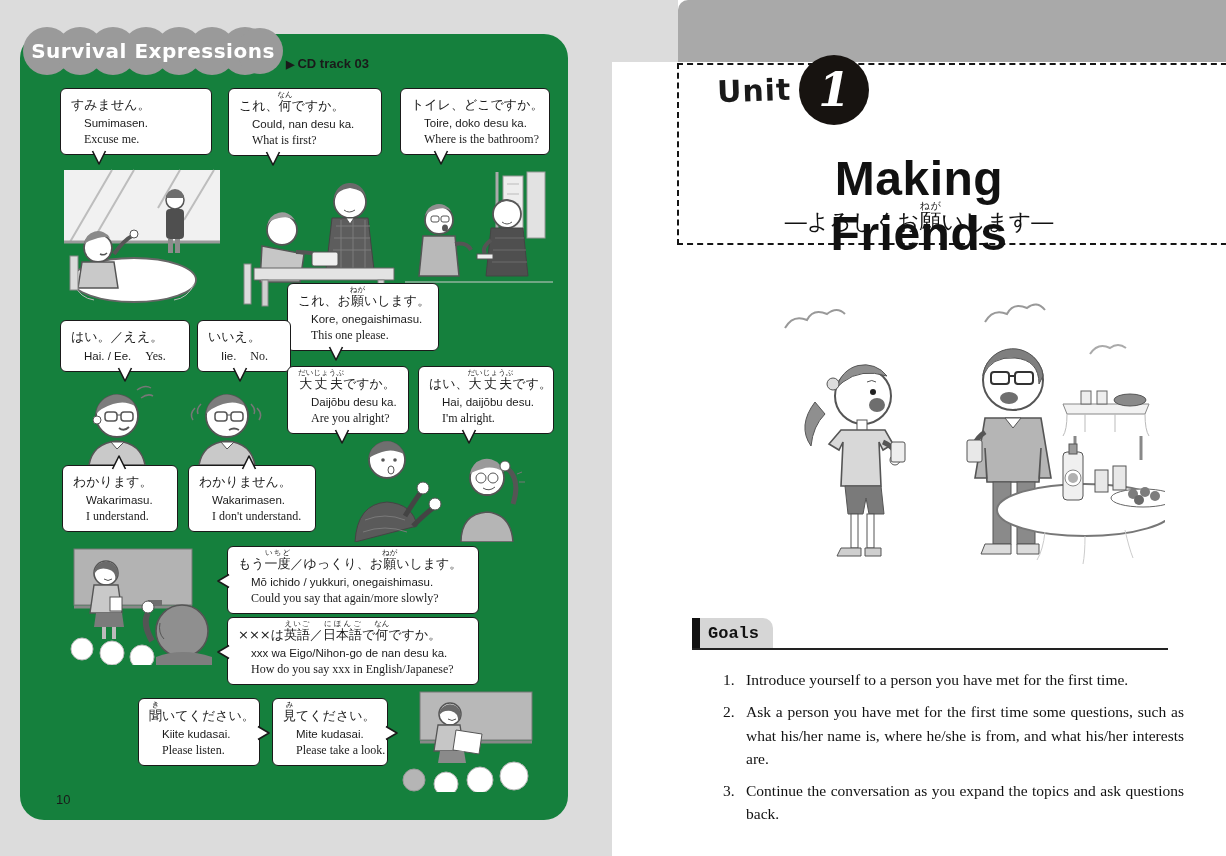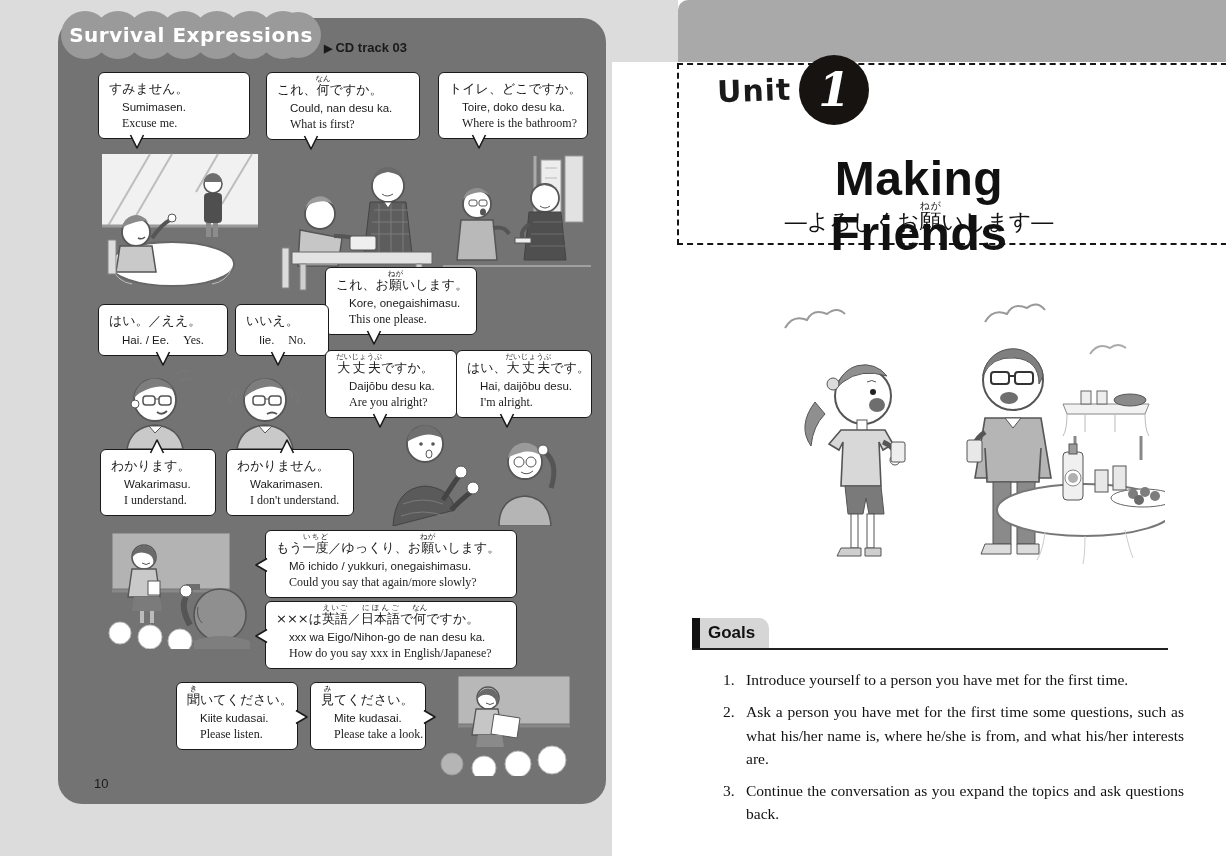--- a/index.html
+++ b/index.html
@@ -3,22 +3,22 @@
 <meta charset="utf-8">
 <style>
   html,body{margin:0;padding:0;}
   body{
     width:1226px;height:856px;position:relative;overflow:hidden;
     background:#dcdcdc;
     font-family:"DejaVu Sans",sans-serif;color:#1a1a1a;
   }
   
   .left-page{
-    position:absolute;left:20px;top:18px;width:548px;height:786px;
-    background:#737373;border-radius:24px;margin-left:38px;
+    position:absolute;left:20px;top:34px;width:548px;height:786px;
+    background:#15803d;border-radius:24px;
   }
   .cloud-badge{position:absolute;left:2px;top:-8px;width:262px;height:50px;}
   .cloud-badge .cloud-text{
     position:absolute;left:0;top:0;width:100%;height:100%;
     display:flex;align-items:center;justify-content:center;
     color:#fff;font-weight:bold;font-size:20px;letter-spacing:.5px;
     font-family:"DejaVu Sans",sans-serif;
   }
   .cd-track{
     position:absolute;left:266px;top:22px;font-weight:bold;font-size:13px;
@@ -69,21 +69,21 @@
   }
   .unit-subtitle ruby rt{font-size:10px;}
   .goals-head{
     position:absolute;left:80px;top:618px;width:476px;
     display:flex;align-items:stretch;border-bottom:2px solid #222;box-sizing:border-box;
   }
   .goals-bar{width:8px;height:30px;background:#111;}
   .goals-label{
     background:#d6d6d6;height:30px;padding:0 14px 0 8px;border-top-right-radius:10px;
     display:flex;align-items:center;font-weight:bold;font-size:17px;
-    font-family:Liberation Sans, sans-serif;color:#111;
+    font-family:Liberation Mono, monospace;color:#111;
   }
   .goals-list{
     position:absolute;left:88px;top:652px;width:468px;margin:16px;padding:0;
     counter-reset:g;list-style:none;
     font-family:"Liberation Serif",serif;font-size:15.5px;line-height:1.5;color:#111;
   }
   .goals-list li{counter-increment:g;position:relative;padding-left:30px;margin-bottom:9px;text-align:justify;}
   .goals-list li::before{content:counter(g) ".";position:absolute;left:7px;}
 </style>
 </head>
@@ -210,21 +210,21 @@
       </svg>
   </div>
   <div class="bubble" style="left:177px;top:286px;width:94px">
     <div class="jp">いいえ。</div>
     <div class="romaji"><span>Iie.</span><span class="inline-gap"></span><span style="font-family:'Liberation Serif',serif;font-size:12px">No.</span></div>
     <svg class="tail t-down" width="16" height="15" style="left:34px">
         <path d="M1.5 0 L8 13 L14.5 0" fill="#fff" stroke="#1a1a1a" stroke-width="1.6" stroke-linejoin="round"></path>
       </svg>
   </div>
 
-  <div class="bubble" style="left:267px;top:332px;width:132px">
+  <div class="bubble" style="left:267px;top:332px;width:122px">
     <div class="jp"><ruby>大丈夫<rt>だいじょうぶ</rt></ruby>ですか。</div>
     <div class="romaji">Daijōbu desu ka.</div>
     <div class="en">Are you alright?</div>
     <svg class="tail t-down" width="16" height="15" style="left:46px">
         <path d="M1.5 0 L8 13 L14.5 0" fill="#fff" stroke="#1a1a1a" stroke-width="1.6" stroke-linejoin="round"></path>
       </svg>
   </div>
   <div class="bubble" style="left:398px;top:332px;width:136px">
     <div class="jp">はい、<ruby>大丈夫<rt>だいじょうぶ</rt></ruby>です。</div>
     <div class="romaji">Hai, daijōbu desu.</div>

